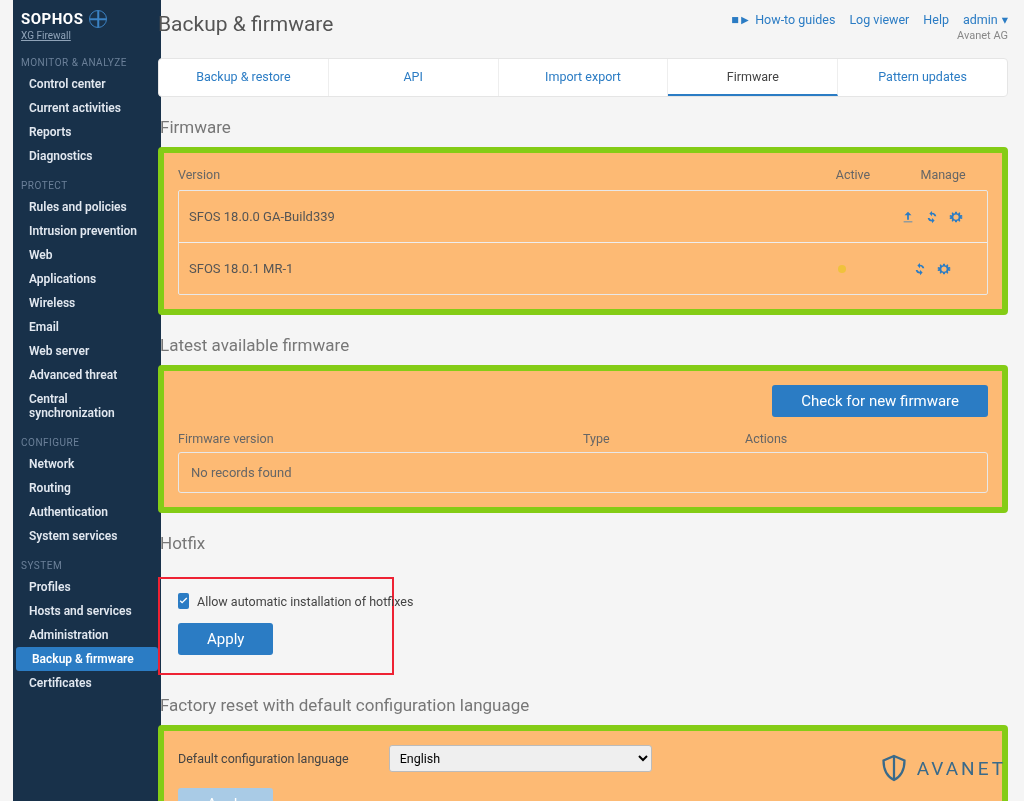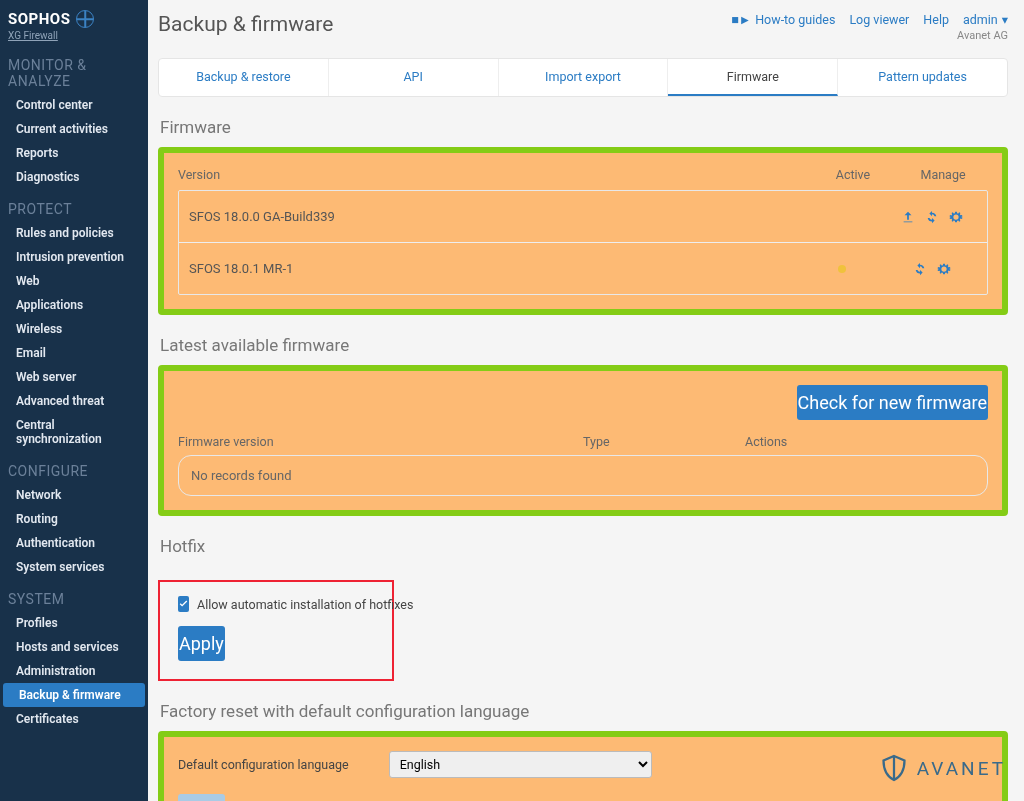--- a/index.html
+++ b/index.html
@@ -1,28 +1,28 @@
 <!DOCTYPE html>
 <html><head>
 <meta charset="utf-8">
 <style>
 * { margin:0; padding:0; box-sizing:border-box; font-family:-apple-system,Segoe UI,Roboto,Arial,sans-serif; }
 body { background:#f5f5f5; width:1024px; height:801px; overflow:hidden; position:relative; }
 
 
-.sidebar { position:absolute; left:0; top:0; width:148px; height:100%; background:#18314a; color:#cbd5e0; font-size:12px; overflow:hidden; }
+.sidebar { position:absolute; left:13px; top:0; width:148px; height:100%; background:#18314a; color:#cbd5e0; font-size:12px; overflow:hidden; }
 .logo-block { padding:10px 8px 4px 8px; }
 .logo-row { display:flex; align-items:center; gap:6px; }
 .logo-text { font-weight:700; font-size:15px; color:#fff; letter-spacing:0.5px; }
 .logo-circle { width:18px; height:18px; border:1.5px solid #3b82c4; border-radius:50%; position:relative; }
 .logo-circle::before,.logo-circle::after{content:'';position:absolute;background:#3b82c4;}
 .logo-circle::before{width:100%;height:1.5px;top:50%;left:0;transform:translateY(-50%);}
 .logo-circle::after{width:1.5px;height:100%;left:50%;top:0;transform:translateX(-50%);}
 .logo-sub { font-size:10px; color:#8fa3b8; margin-top:2px;text-decoration:underline; }
-.nav-hdr { font-size:14px; color:#6b8099; letter-spacing:0.5px; padding:12px 22px 4px 8px; text-transform:uppercase; }
+.nav-hdr { font-size:10px; color:#6b8099; letter-spacing:0.5px; padding:12px 22px 4px 8px; text-transform:uppercase; }
 .nav-item { display:block; padding:5px 8px 5px 16px; color:#e2e8f0; font-weight:600; font-size:12px; cursor:pointer; }
 .nav-item.active { background:#2b7cc4; color:#fff; border-radius:3px; margin:0 3px; }
 
 
 .main { position:absolute; left:142px; top:0; right:0; bottom:0; overflow:auto; padding:0 16px 30px 16px; }
 .page-hdr { display:flex; justify-content:space-between; align-items:flex-start; padding:12px 0 8px 0; }
 .page-title { font-size:21px; font-weight:400; color:#555; }
 .hdr-links { display:flex; gap:14px; font-size:12.5px; align-items:center; }
 .hdr-links a { color:#2b7cc4; cursor:pointer; display:flex; align-items:center; gap:4px; }
 .company { font-size:11px; color:#888; text-align:right; margin-top:2px; }
@@ -47,22 +47,22 @@
 .fw-row + .fw-row { border-top:1px solid #eee; }
 .fw-row .c-ver { flex:1; }
 .fw-row .c-act { width:90px; display:flex; justify-content:center; }
 .fw-row .c-mng { width:90px; display:flex; justify-content:center; gap:10px; }
 .dot-y { width:8px; height:8px; background:#f0c23c; border-radius:50%; }
 .icn { width:14px; height:14px; cursor:pointer; }
 
 
 .lf-hdr { display:flex; font-size:12.5px; color:#666; margin-top:14px; }
 .lf-hdr div:nth-child(1){flex:2.5;} .lf-hdr div:nth-child(2){flex:1;} .lf-hdr div:nth-child(3){flex:1.5;}
-.lf-box { border:1px solid #e8e8e8; border-radius:13px; margin-top:6px; padding:12px; font-size:13px; color:#666; }
-.btn { background:#2b7cc4; color:#fff; border:none; padding:7px 1px; font-size:18px; border-radius:3px; cursor:pointer; }
+.lf-box { border:1px solid #e8e8e8; border-radius:3px; margin-top:6px; padding:12px; font-size:13px; color:#666; }
+.btn { background:#2b7cc4; color:#fff; border:none; padding:7px 29px; font-size:15px; border-radius:3px; cursor:pointer; }
 .btn.disabled { background:#a9cbe6; cursor:default; }
 .btn-right { float:right; }
 
 
 .hotfix-panel { padding:14px 0 0 0; }
 .hotfix-red { border:2px solid #e23; padding:14px 18px 18px 18px; width:236px; }
 .chk-row { display:flex; align-items:center; gap:8px; font-size:12.5px; color:#444; white-space:nowrap; }
 .chk { width:16px; height:16px; background:#2b7cc4; border-radius:2px; display:flex; align-items:center; justify-content:center; }
 .chk svg { width:11px; height:11px; }
 .hotfix-red .btn { margin-top:14px; }

